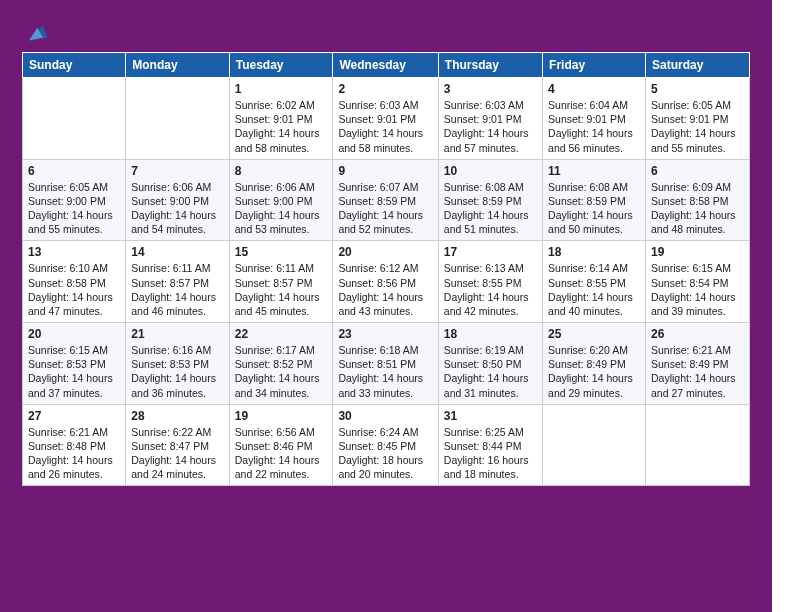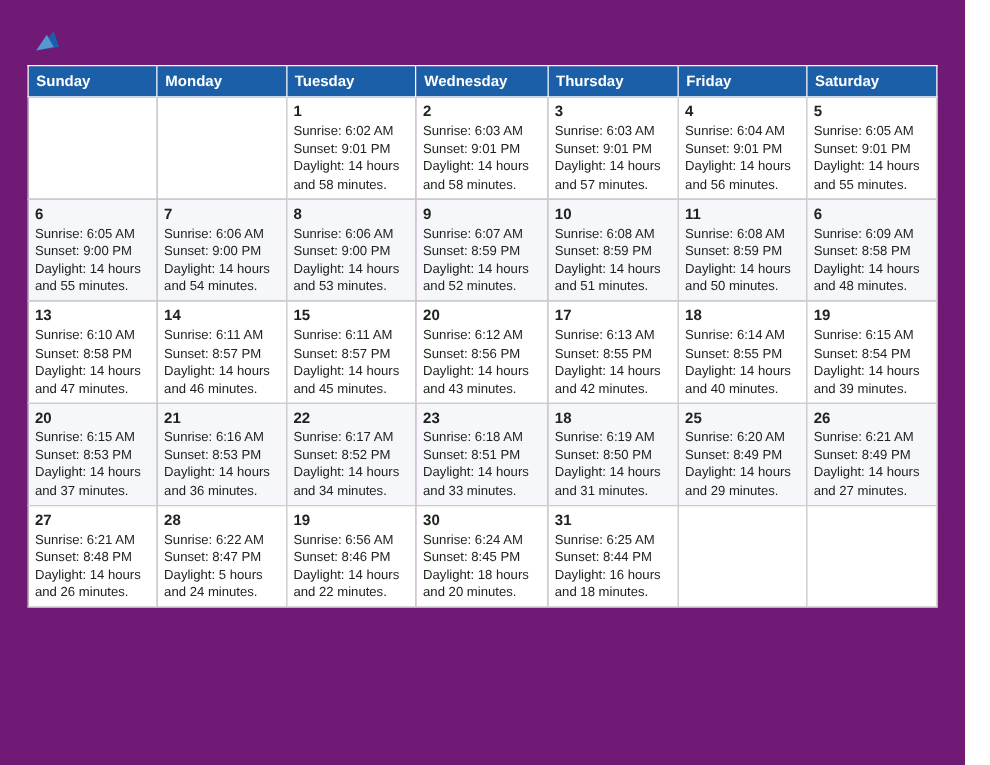--- a/index.html
+++ b/index.html
@@ -308,21 +308,21 @@
           <td>
             <span class="day-num">27</span>
             <div class="cell-text">Sunrise: 6:21 AM</div>
             <div class="cell-text">Sunset: 8:48 PM</div>
             <div class="cell-text">Daylight: 14 hours and 26 minutes.</div>
           </td>
           <td>
             <span class="day-num">28</span>
             <div class="cell-text">Sunrise: 6:22 AM</div>
             <div class="cell-text">Sunset: 8:47 PM</div>
-            <div class="cell-text">Daylight: 5 hours and 24 minutes.</div>
+            <div class="cell-text">Daylight: 14 hours and 24 minutes.</div>
           </td>
           <td>
             <span class="day-num">19</span>
             <div class="cell-text">Sunrise: 6:56 AM</div>
             <div class="cell-text">Sunset: 8:46 PM</div>
             <div class="cell-text">Daylight: 14 hours and 22 minutes.</div>
           </td>
           <td>
             <span class="day-num">30</span>
             <div class="cell-text">Sunrise: 6:24 AM</div>

